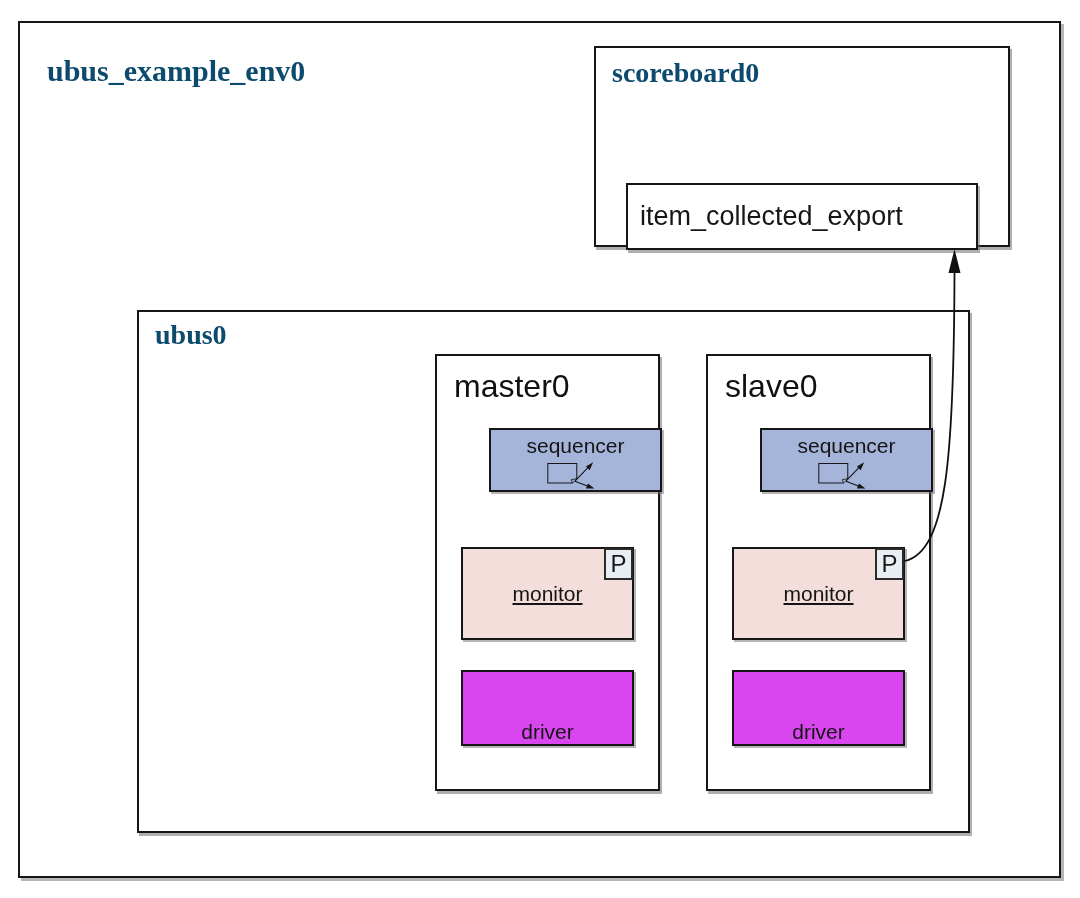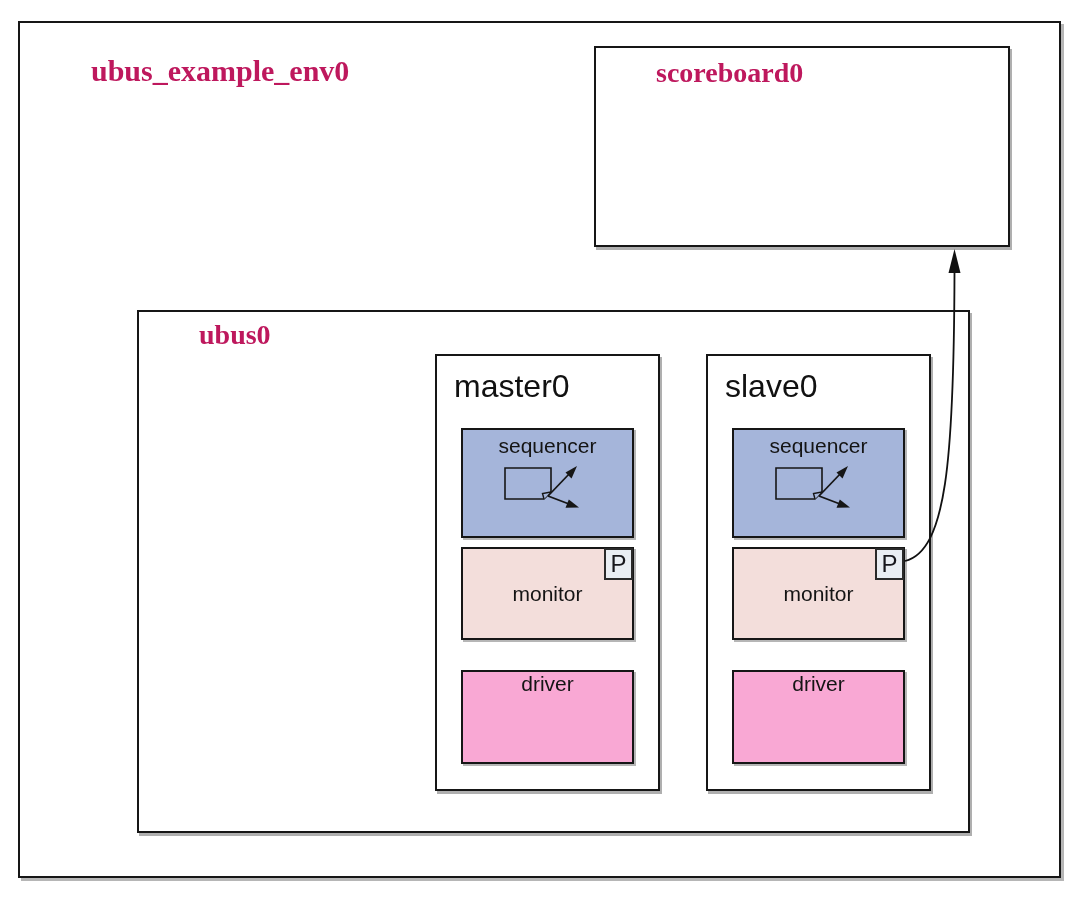--- a/index.html
+++ b/index.html
@@ -15,23 +15,22 @@
     position: absolute;
     box-sizing: border-box;
     border: 2px solid #161616;
     background: #ffffff;
     box-shadow: 2px 3px 0 rgba(110,110,110,0.55);
   }
   .serif-title {
     position: absolute;
     font-family: "Liberation Serif", serif;
     font-weight: bold;
-    color: #be185d;
+    color: #0c4a6e;
     white-space: nowrap;
-    margin-left: 44px;
   }
   .sans-title {
     position: absolute;
     font-family: "Liberation Sans", sans-serif;
     color: #111111;
     white-space: nowrap;
   }
   
   #env-box   { left: 18px;  top: 21px;  width: 1043px; height: 857px; border-width: 2px; box-shadow: 3px 3px 0 rgba(110,110,110,0.5); }
   #env-label { left: 27px;  top: 31px;  font-size: 30px; }
@@ -57,38 +56,38 @@
 
   .agent-child {
     position: absolute;
     left: 24px;
     width: 173px;
     box-sizing: border-box;
     border: 2px solid #161616;
     box-shadow: 2px 2px 0 rgba(110,110,110,0.5);
   }
   .sequencer-box {
-    top: 72px; height: 110px;
+    top: 72px; height: 64px;
     background: #a5b5da;
-    display: flex; flex-direction: column; align-items: center;
+    display: flex; flex-direction: column; align-items: center; margin-left: 28px;
   }
   .sequencer-text { font-size: 21px; margin-top: 4px; color: #141414; }
   .seq-icon { margin-top: -2px; margin-left: -6px; }
 
   .monitor-box {
     top: 191px; height: 93px;
     background: #f3dedb;
     display: flex; align-items: center; justify-content: center;
   }
-  .monitor-text { font-size: 21px; color: #141414; }
+  .monitor-text { font-size: 21px; color: #141414; text-decoration: underline; }
 
   .driver-box {
-    top: 314px; height: 94px;
-    background: #f9a8d4;
-    display: flex; align-items: flex-start; justify-content: center;
+    top: 314px; height: 76px;
+    background: #d946ef;
+    display: flex; align-items: flex-end; justify-content: center;
   }
   .driver-text { font-size: 21px; color: #141414; }
 
   
   .p-badge {
     position: absolute;
     top: -1px; right: -1px;
     width: 29px; height: 32px;
     box-sizing: border-box;
     border: 2px solid #2a2a2a;
@@ -111,20 +110,23 @@
 <body>
 
 <div id="canvas">
 
   <div class="box" id="env-box">
     <span class="serif-title" id="env-label">ubus_example_env0</span>
   </div>
 
   <div class="box" id="scoreboard-box">
     <span class="serif-title" id="scoreboard-label">scoreboard0</span>
+  </div>
+  <div class="box" id="export-box">
+    <span class="sans-title" id="export-label">item_collected_export</span>
   </div>
 
   <div class="box" id="ubus-box">
     <span class="serif-title" id="ubus-label">ubus0</span>
 
   </div>
 
   <div class="box agent-box" id="master-box">
     <span class="sans-title agent-label">master0</span>
 

